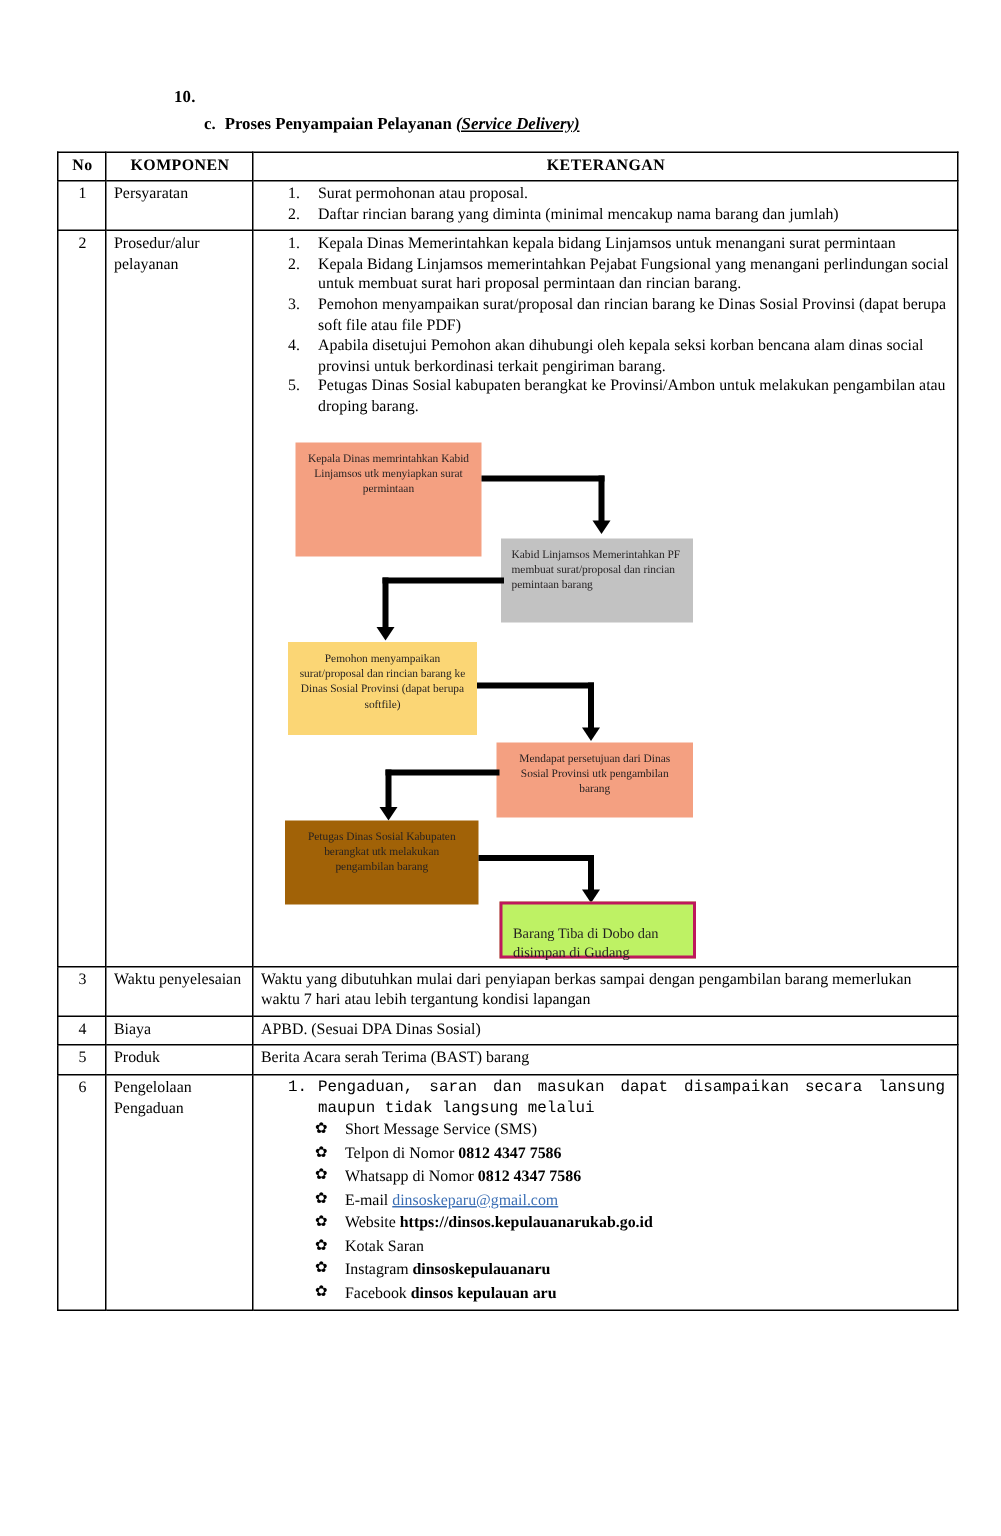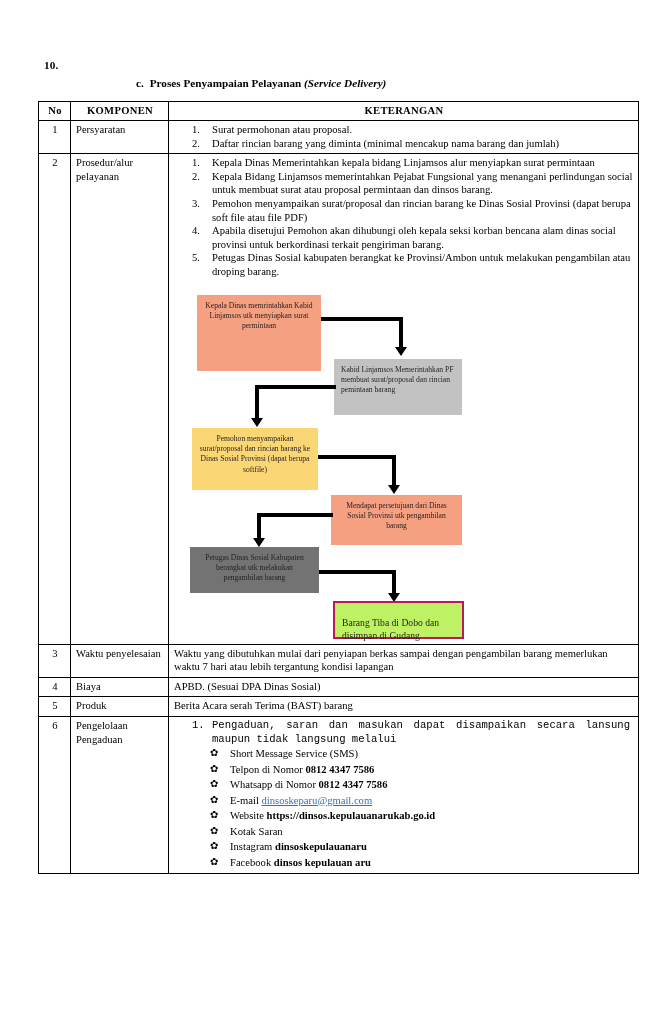--- a/index.html
+++ b/index.html
@@ -27,37 +27,37 @@
   }
   .heading-line1 {
     display: flex;
     font-weight: bold;
     font-size: 11.2px;
     line-height: 15.5px;
     letter-spacing: 0.15px;
   }
   .heading-num {
     width: 42px;
-    padding-left: 44px;
+    padding-left: 116px;
     flex: 0 0 auto;
     white-space: nowrap;
   }
   .heading-title {
     flex: 1 1 auto;
     max-width: 420px;
   }
   .heading-sub {
     font-weight: bold;
     font-size: 11.2px;
     line-height: 16px;
     padding-left: 136px;
     margin-top: 1px;
   }
   .heading-sub .sub-letter { margin-right: 6px; }
-  .heading-sub .ital { font-style: italic; }
+  .heading-sub .ital { font-style: italic; text-decoration: underline; }
 
   
   table.main {
     border-collapse: collapse;
     width: 600px;
     margin: 10px 0 0 38px;
     table-layout: fixed;
   }
   table.main td, table.main th {
     border: 1px solid #000;
@@ -191,22 +191,22 @@
             <li>Daftar rincian barang yang diminta (minimal mencakup nama barang dan jumlah)</li>
           </ol>
         </td>
       </tr>
 
       <tr>
         <td class="no">2</td>
         <td class="komp">Prosedur/alur pelayanan</td>
         <td>
           <ol class="num">
-            <li>Kepala Dinas Memerintahkan kepala bidang Linjamsos alur menyiapkan surat permintaan</li>
-            <li>Kepala Bidang Linjamsos memerintahkan Pejabat Fungsional yang menangani perlindungan social untuk membuat surat atau proposal permintaan dan dinsos barang.</li>
+            <li>Kepala Dinas Memerintahkan kepala bidang Linjamsos untuk menangani surat permintaan</li>
+            <li>Kepala Bidang Linjamsos memerintahkan Pejabat Fungsional yang menangani perlindungan social untuk membuat surat hari proposal permintaan dan rincian barang.</li>
             <li>Pemohon menyampaikan surat/proposal dan rincian barang  ke Dinas Sosial Provinsi (dapat berupa soft file atau file PDF)</li>
             <li>Apabila disetujui Pemohon akan dihubungi oleh kepala seksi korban bencana alam dinas social provinsi untuk berkordinasi terkait pengiriman barang.</li>
             <li>Petugas Dinas Sosial kabupaten berangkat ke Provinsi/Ambon untuk melakukan pengambilan atau droping barang.</li>
           </ol>
 
           <div class="flow">
 
             <div class="fbox l" style="left:23px; top:8px; width:124px; height:76px; background:#F4A081;">Kepala Dinas memrintahkan Kabid Linjamsos utk menyiapkan surat permintaan</div>
 
             <div class="arrow-h" style="left:147px; top:30px; width:82px;"></div>
@@ -224,21 +224,21 @@
             <div class="arrow-h" style="left:144px; top:168px; width:78px;"></div>
             <div class="arrow-v" style="left:218px; top:168px; height:33px;"></div>
             <div class="arrow-head" style="left:214px; top:198px;"></div>
 
             <div class="fbox l" style="left:157px; top:208px; width:131px; height:50px; background:#F4A081;">Mendapat persetujuan dari Dinas Sosial Provinsi utk pengambilan barang</div>
 
             <div class="arrow-h" style="left:83px; top:226px; width:76px;"></div>
             <div class="arrow-v" style="left:83px; top:226px; height:28px;"></div>
             <div class="arrow-head" style="left:79px; top:251px;"></div>
 
-            <div class="fbox l" style="left:16px; top:260px; width:129px; height:46px; background:#737373;"> Petugas Dinas Sosial Kabupaten berangkat  utk melakukan pengambilan barang</div>
+            <div class="fbox l" style="left:16px; top:260px; width:129px; height:56px; background:#a16207;"> Petugas Dinas Sosial Kabupaten berangkat  utk melakukan pengambilan barang</div>
 
             <div class="arrow-h" style="left:145px; top:283px; width:77px;"></div>
             <div class="arrow-v" style="left:218px; top:283px; height:26px;"></div>
             <div class="arrow-head" style="left:214px; top:306px;"></div>
 
             <div class="fbox c" style="left:159px; top:314px; width:131px; height:38px; background:#bef264; border:2px solid #be185d; font-size:9.6px; line-height:13px; padding-top:13px;">Barang Tiba di Dobo dan disimpan di Gudang</div>
 
           </div>
         </td>
       </tr>

